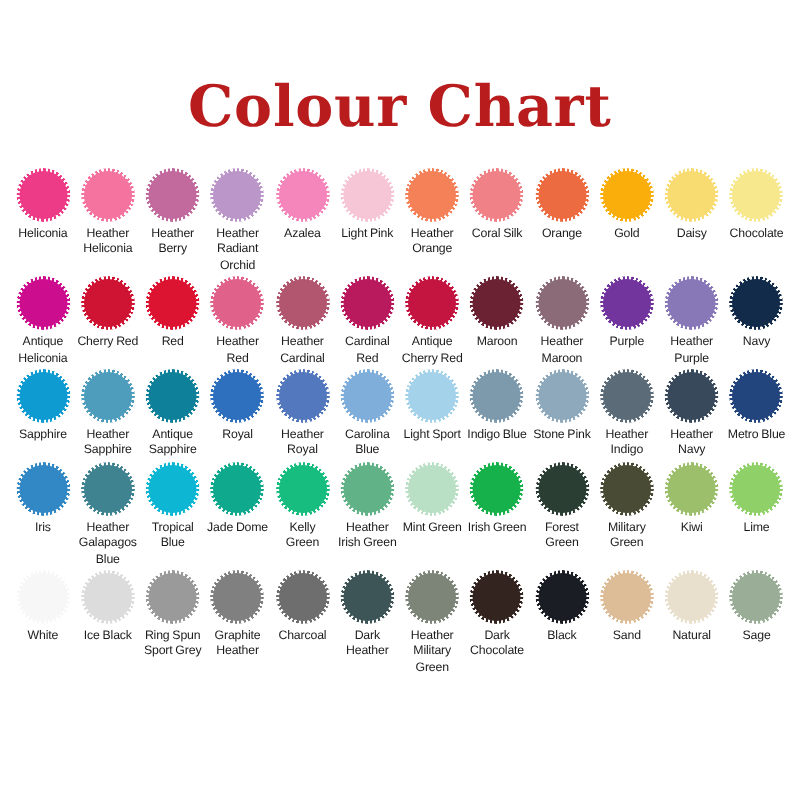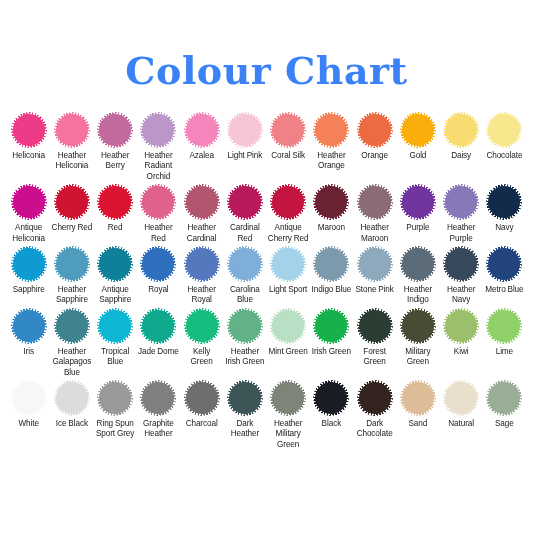--- a/index.html
+++ b/index.html
@@ -22,21 +22,21 @@
     position: relative;
     display: flex;
     flex-direction: column;
     align-items: center;
   }
   .chart-title {
     font-family: "DejaVu Serif", "Liberation Serif", serif;
     font-size: 38px;
     font-weight: 700;
     letter-spacing: 0.5px;
-    color: #3b82f6;
+    color: #b91c1c;
     margin-top: 52px;
     margin-bottom: 0;
     line-height: 1;
     text-align: center;
     white-space: nowrap;
   }
   .grid {
     width: 519px;
     margin-top: 22px;
     display: flex;
@@ -145,29 +145,29 @@
           <div class="label">Azalea</div>
         </div>
         <div class="cell">
           <div class="swatch-wrap">
             <div class="swatch" style="background: rgb(246, 197, 214);"></div>
           </div>
           <div class="label">Light Pink</div>
         </div>
         <div class="cell">
           <div class="swatch-wrap">
+            <div class="swatch" style="background: rgb(245, 129, 89);"></div>
+          </div>
+          <div class="label">Heather Orange</div>
+        </div>
+        <div class="cell">
+          <div class="swatch-wrap">
             <div class="swatch" style="background: rgb(240, 129, 135);"></div>
           </div>
           <div class="label">Coral Silk</div>
-        </div>
-        <div class="cell">
-          <div class="swatch-wrap">
-            <div class="swatch" style="background: rgb(245, 129, 89);"></div>
-          </div>
-          <div class="label">Heather Orange</div>
         </div>
         <div class="cell">
           <div class="swatch-wrap">
             <div class="swatch" style="background: rgb(237, 107, 64);"></div>
           </div>
           <div class="label">Orange</div>
         </div>
         <div class="cell">
           <div class="swatch-wrap">
             <div class="swatch" style="background: rgb(249, 174, 11);"></div>
@@ -447,29 +447,29 @@
           <div class="label">Dark Heather</div>
         </div>
         <div class="cell">
           <div class="swatch-wrap">
             <div class="swatch" style="background: rgb(125, 133, 120);"></div>
           </div>
           <div class="label">Heather Military Green</div>
         </div>
         <div class="cell">
           <div class="swatch-wrap">
+            <div class="swatch" style="background: rgb(51, 36, 31);"></div>
+          </div>
+          <div class="label">Dark Chocolate</div>
+        </div>
+        <div class="cell">
+          <div class="swatch-wrap">
             <div class="swatch" style="background: rgb(26, 29, 36);"></div>
           </div>
           <div class="label">Black</div>
-        </div>
-        <div class="cell">
-          <div class="swatch-wrap">
-            <div class="swatch" style="background: rgb(51, 36, 31);"></div>
-          </div>
-          <div class="label">Dark Chocolate</div>
         </div>
         <div class="cell">
           <div class="swatch-wrap">
             <div class="swatch" style="background: rgb(221, 189, 151);"></div>
           </div>
           <div class="label">Sand</div>
         </div>
         <div class="cell">
           <div class="swatch-wrap">
             <div class="swatch" style="background: rgb(232, 224, 204);"></div>

